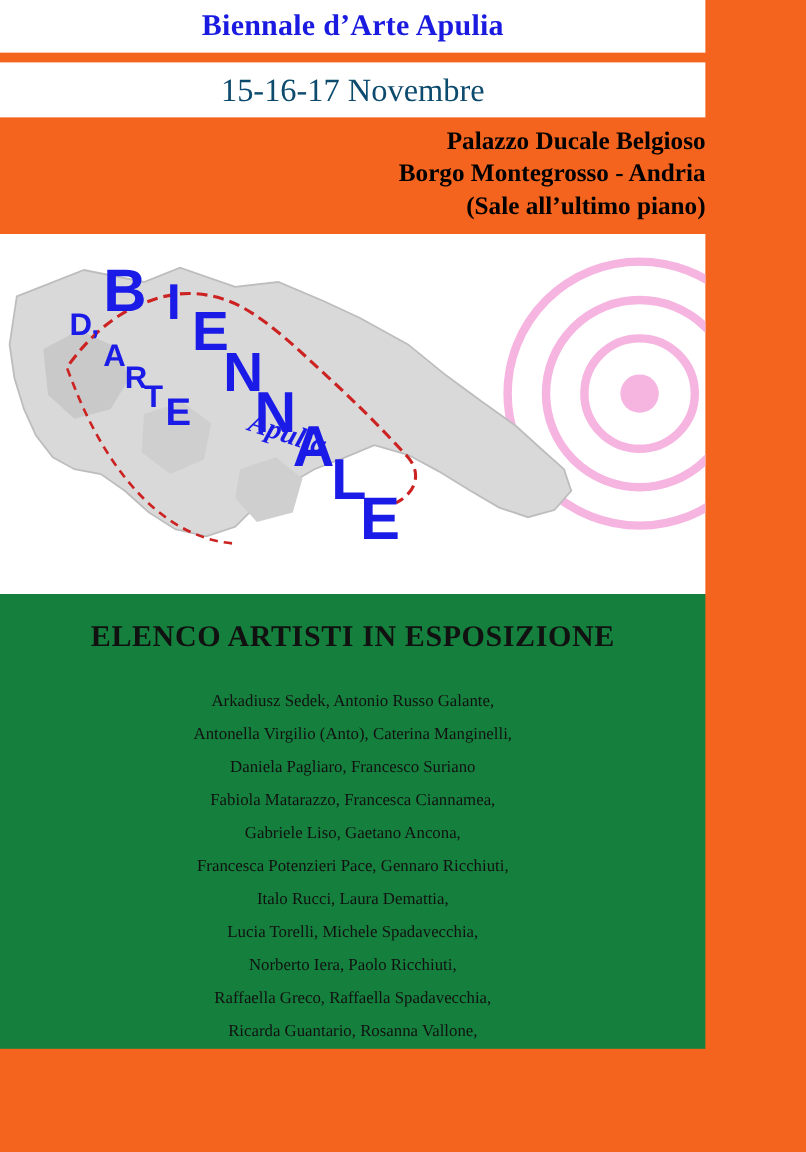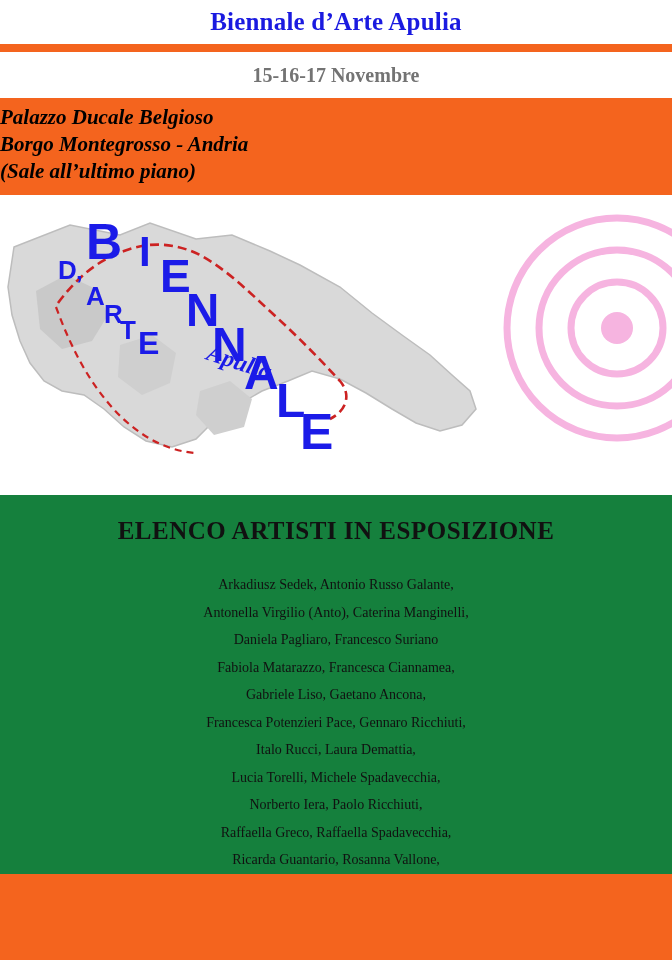--- a/index.html
+++ b/index.html
@@ -9,52 +9,51 @@
   body {
     width: 672px;
     height: 960px;
     background: #F4641E;
     font-family: "Liberation Serif", serif;
     overflow: hidden;
     position: relative;
   }
   .poster {
     position: relative;
-    width: 672px;
+    width: 588px;
     height: 960px;
     overflow: hidden;
   }
 
   
   .band-white {
     background: #FFFFFF;
     width: 100%;
     text-align: center;
   }
   .band-orange {
     background: #F4641E;
     width: 100%;
-    text-align: left;
-    font-style: italic;
+    text-align: right;
   }
 
   .title-main {
     height: 44px;
     line-height: 44px;
     font-size: 25px;
     font-weight: bold;
     color: #1A1AE0;
     letter-spacing: 0.2px;
   }
   .title-dates {
     height: 46px;
     line-height: 46px;
-    font-size: 20px;
-    font-weight: bold;
-    color: #737373;
+    font-size: 27px;
+    font-weight: normal;
+    color: #0c4a6e;
   }
   .venue-block {
     padding-top: 6px;
     padding-bottom: 10px;
     color: #000000;
   }
   .venue-line {
     font-size: 21px;
     font-weight: bold;
     line-height: 27px;

